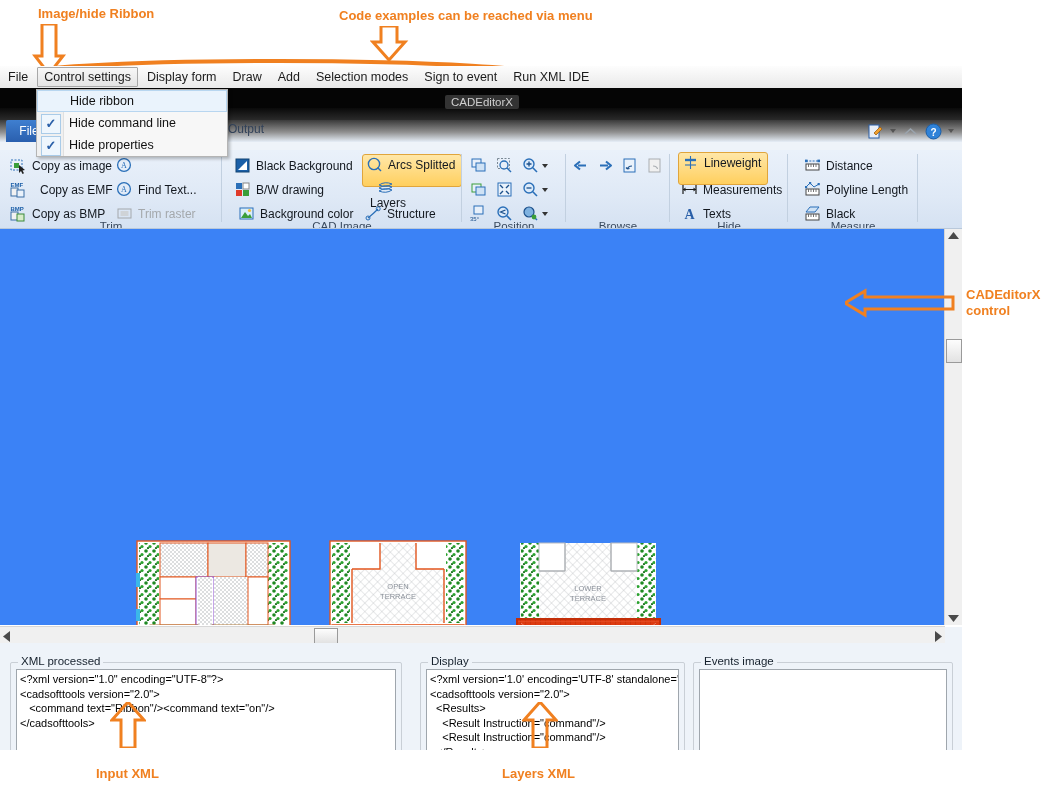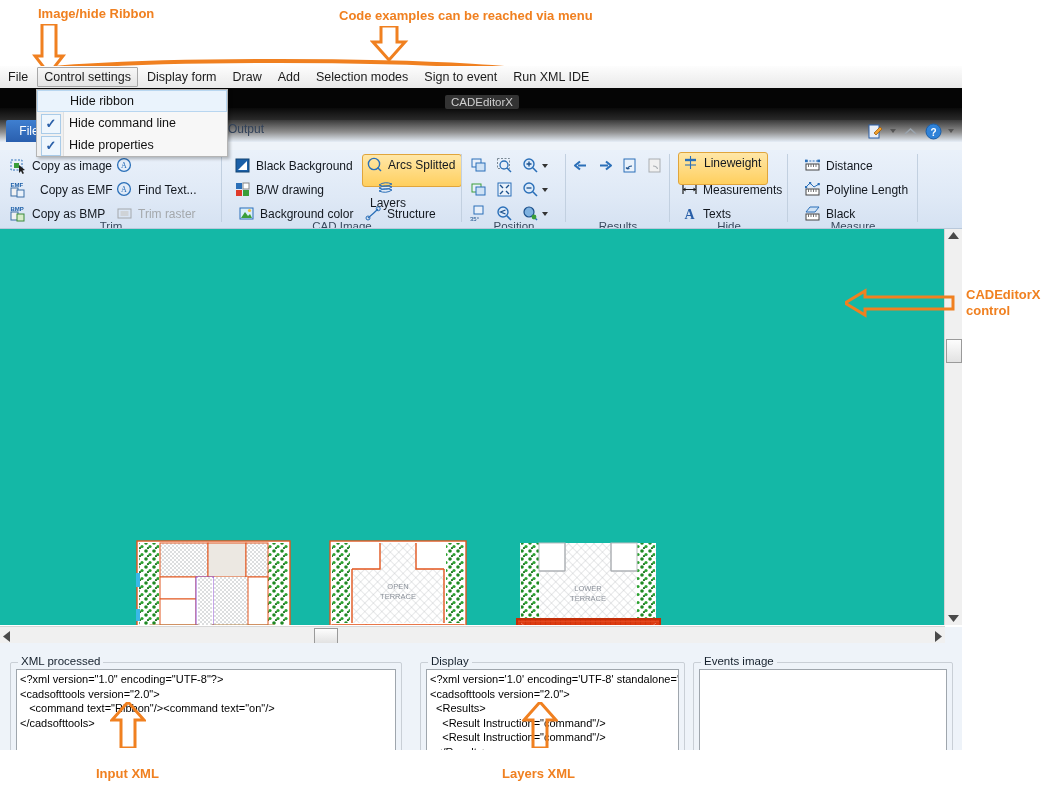--- a/index.html
+++ b/index.html
@@ -139,21 +139,21 @@
     padding: 0 6px 12px 3px;
     height: 19px;
   }
   .ico { width: 17px; height: 17px; position: relative; flex: 0 0 17px; }
 
   
   #viewport {
     position: absolute; left: 0; top: 140px; width: 962px; height: 415px;
     background: #ffffff; border-top: 1px solid #b9c8da;
   }
-  #canvas { position: absolute; left: 0; top: 0; width: 1022px; height: 396px; overflow: hidden; background: #14b8a6; }
+  #canvas { position: absolute; left: 0; top: 0; width: 1022px; height: 396px; overflow: hidden; background: #3b82f6; }
   #vscroll {
     position: absolute; right: 0; top: 0; width: 17px; height: 396px;
     background: #f0f0f0; border-left: 1px solid #d6d6d6;
   }
   #hscroll {
     position: absolute; left: 0; bottom: 0; width: 945px; height: 17px;
     background: #f0f0f0; border-top: 1px solid #d6d6d6;
   }
   .sb-thumb {
     position: absolute; background: linear-gradient(to bottom,#fdfdfd,#e2e2e2);
@@ -496,21 +496,21 @@
           </span>
         </div>
         <div class="ritem disabled" style="left:81px; top:5px;">
           <span class="ico">
             <svg width="17" height="17" viewBox="0 0 17 17">
               <rect x="2" y="2" width="11" height="13" fill="#f0f0f0" stroke="#a9adb1"></rect>
               <path d="M6 9 Q10 9 10.5 12" stroke="#a9adb1" fill="none" stroke-width="1.2"></path>
             </svg>
           </span>
         </div>
-        <div class="rlabel">Results</div>
+        <div class="rlabel">Browse</div>
         <div class="rsep"></div>
       </div>
 
       <div class="rgroup" style="left:670px; width:118px;">
         <div class="ritem toggled" style="left:8px; top:2px;">
           <span class="ico">
             <svg width="17" height="17" viewBox="0 0 17 17">
               <path d="M3 6 L14 6" stroke="#2a6fb8" stroke-width="2.4"></path>
               <path d="M3 11 L14 11" stroke="#2a6fb8" stroke-width="1.1"></path>
               <path d="M8.5 2 L8.5 15" stroke="#2a6fb8" stroke-width="1.1"></path>

